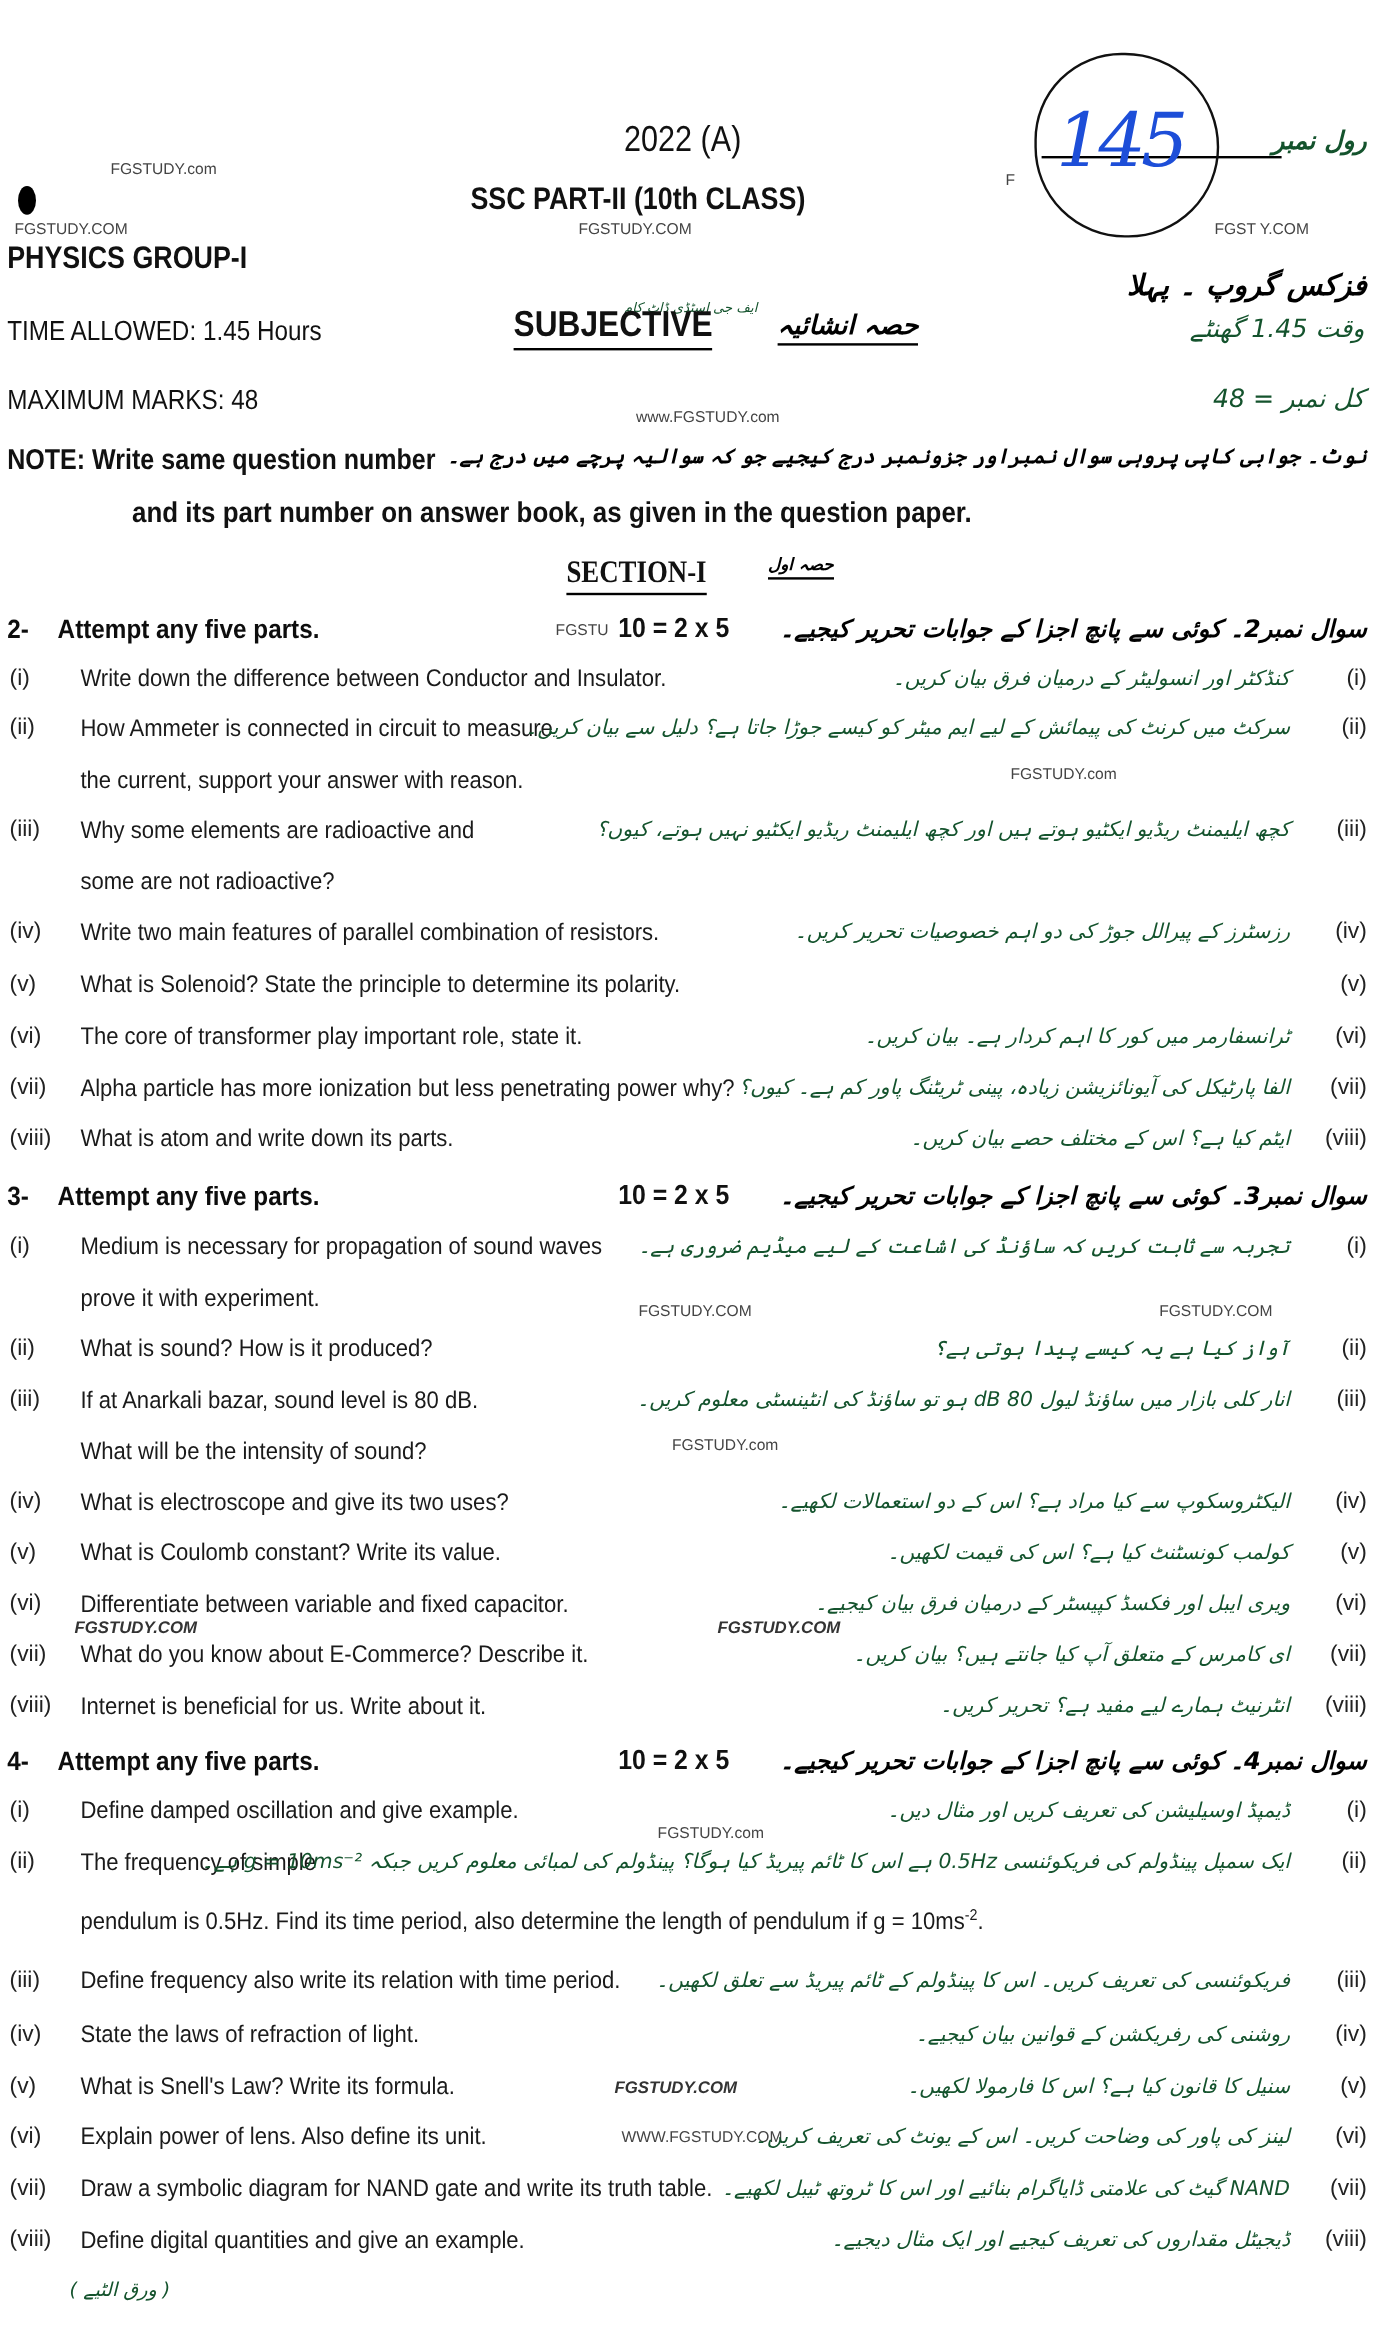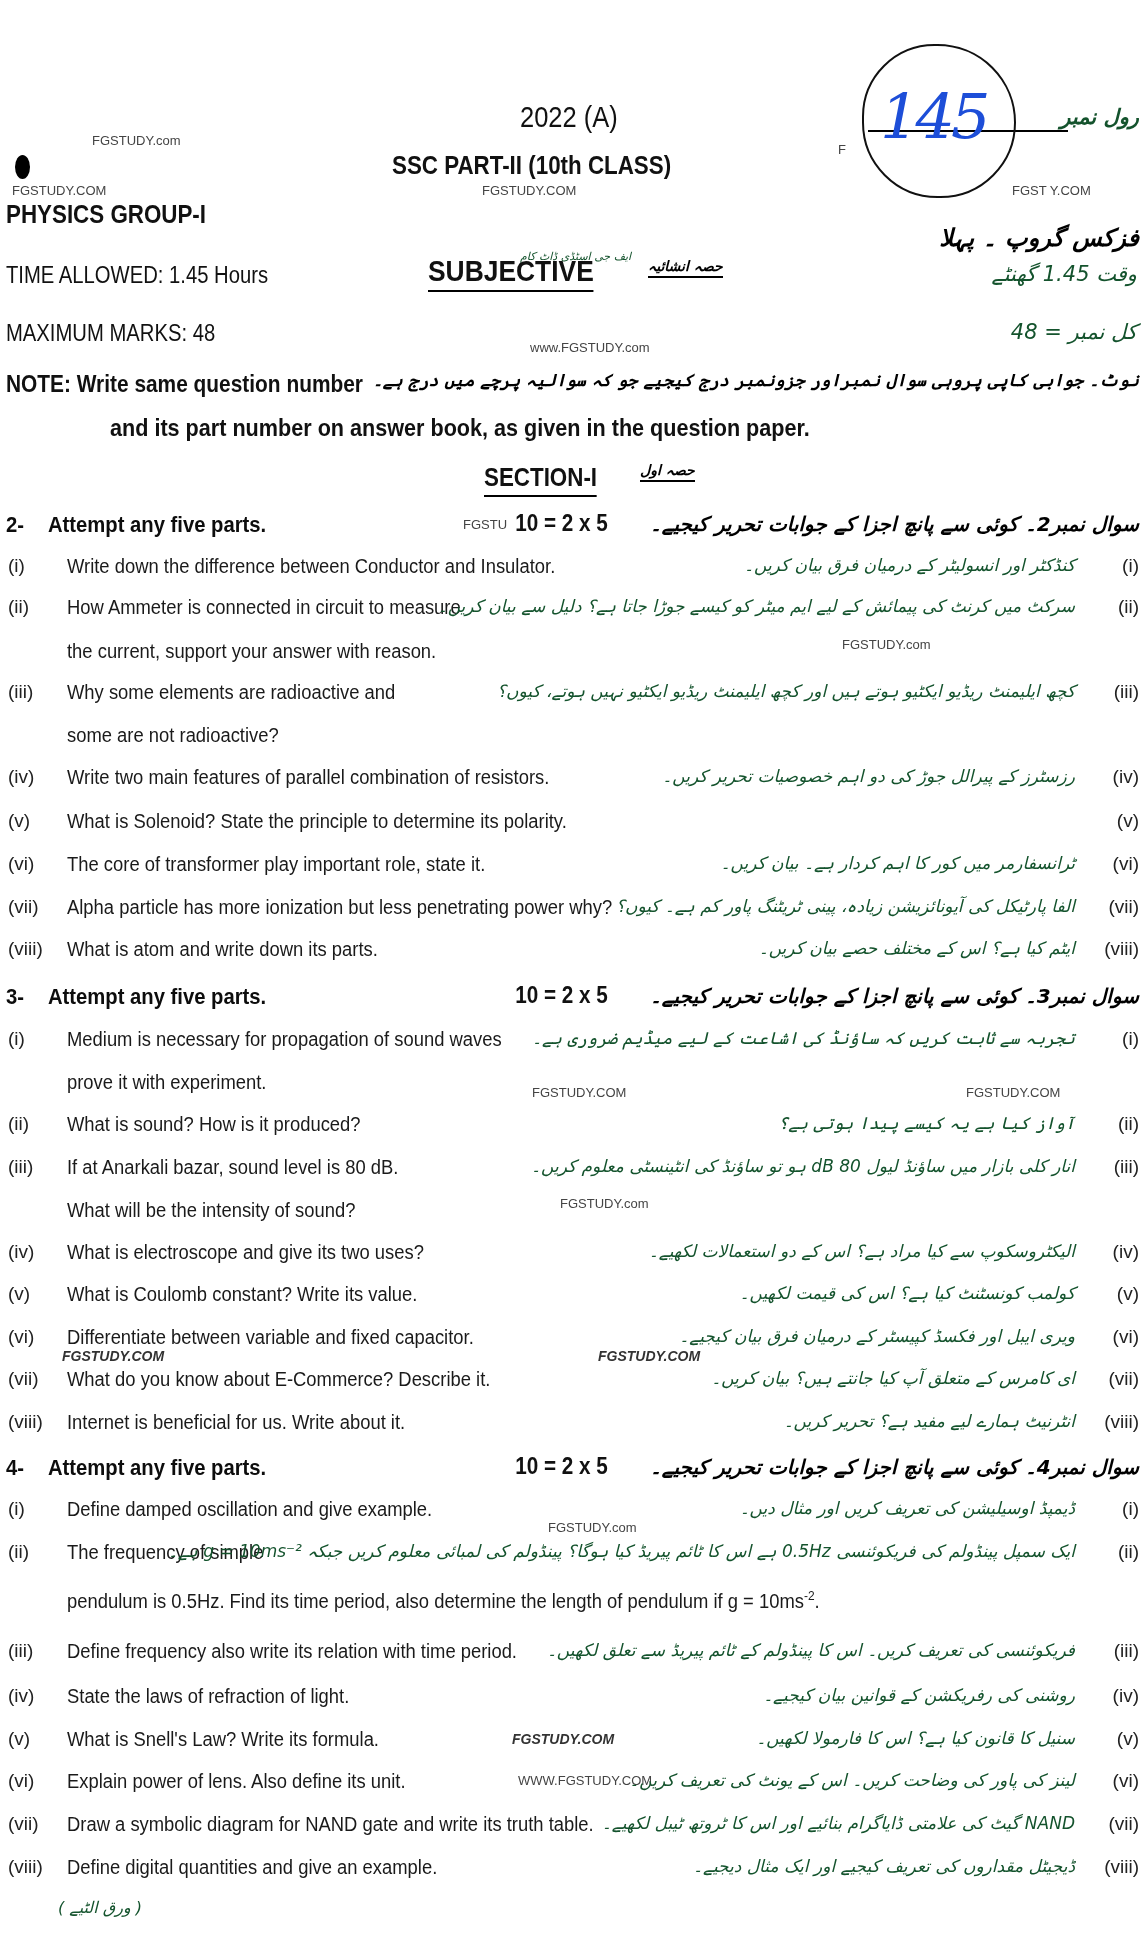--- a/index.html
+++ b/index.html
@@ -42,32 +42,32 @@
 <div class="abs" style="left:880px; top:80px; font-family:'DejaVu Serif', serif; font-style:italic; font-size:62px; letter-spacing:-4px; color:#1d4ed8;">145</div>
 <div class="abs wm" style="left:838px; top:142px;">F</div>
 <div class="abs wm" style="left:1012px; top:183px;">FGST Y.COM</div>
 
 <div class="abs urb" style="right:6px; top:200px; font-size:24px;margin-top:24px;">فزکس گروپ ۔ پہلا</div>
 
 <div class="abs" style="left:6px; top:262px; font-size:23px; transform:scaleX(0.88); transform-origin:left;">TIME ALLOWED: 1.45  Hours</div>
 <div class="abs" style="left:428px; top:254px;">
   <span class="underline" style="font-size:30px; font-weight:bold; display:inline-block; transform:scaleX(0.88); transform-origin:left;">SUBJECTIVE</span>
 </div>
-<div class="abs urb underline" style="left:648px; top:258px; font-size:14px;">حصہ انشائیہ</div>
+<div class="abs urb underline" style="left:648px; top:258px; font-size:22px;">حصہ انشائیہ</div>
 <div class="abs ur" style="right:8px; top:262px; font-size:21px;">وقت  1.45 گھنٹے</div>
 
 <div class="abs" style="left:6px; top:320px; font-size:23px; transform:scaleX(0.88); transform-origin:left;">MAXIMUM MARKS: 48</div>
 <div class="abs wm" style="left:530px; top:340px;">www.FGSTUDY.com</div>
 <div class="abs ur" style="right:8px; top:320px; font-size:21px;">کل نمبر  =  48</div>
 
 <div class="abs" style="left:6px; top:370px; font-size:24px; font-weight:bold; transform:scaleX(0.87); transform-origin:left;">NOTE: Write same question number</div>
 <div class="abs urb" style="right:6px; top:370px; font-size:17px;">نوٹ۔ جوابی کاپی پروہی سوال نمبراور جزونمبر درج کیجیے جو کہ سوالیہ پرچے میں درج ہے۔</div>
 <div class="abs" style="left:110px; top:414px; font-size:24px; font-weight:bold; transform:scaleX(0.9); transform-origin:left;">and its part number on answer book, as given in the question paper.</div>
 
-<div class="abs" style="left:484px; top:462px;">
+<div class="abs" style="left:472px; top:462px;font-family:Liberation Serif, serif;">
   <span class="underline" style="font-size:26px; font-weight:bold; display:inline-block; transform:scaleX(0.86); transform-origin:left;">SECTION-I</span>
 </div>
 <div class="abs urb underline" style="left:640px; top:462px; font-size:14px;">حصہ اول</div>
 
 <div class="row" style="top:512px;">
   <span class="abs enb" style="left:6px; top:0;">2-</span>
   <span class="abs enb" style="left:48px; top:0;">Attempt any five parts.</span>
   <span class="abs wm" style="left:463px; top:5px;">FGSTU</span>
   <span class="abs marks" style="left:510px; top:-2px;">10 = 2 x 5</span>
   <span class="abs urb" style="right:6px; top:0;">سوال نمبر2۔ کوئی سے پانچ اجزا کے جوابات تحریر کیجیے۔</span>

